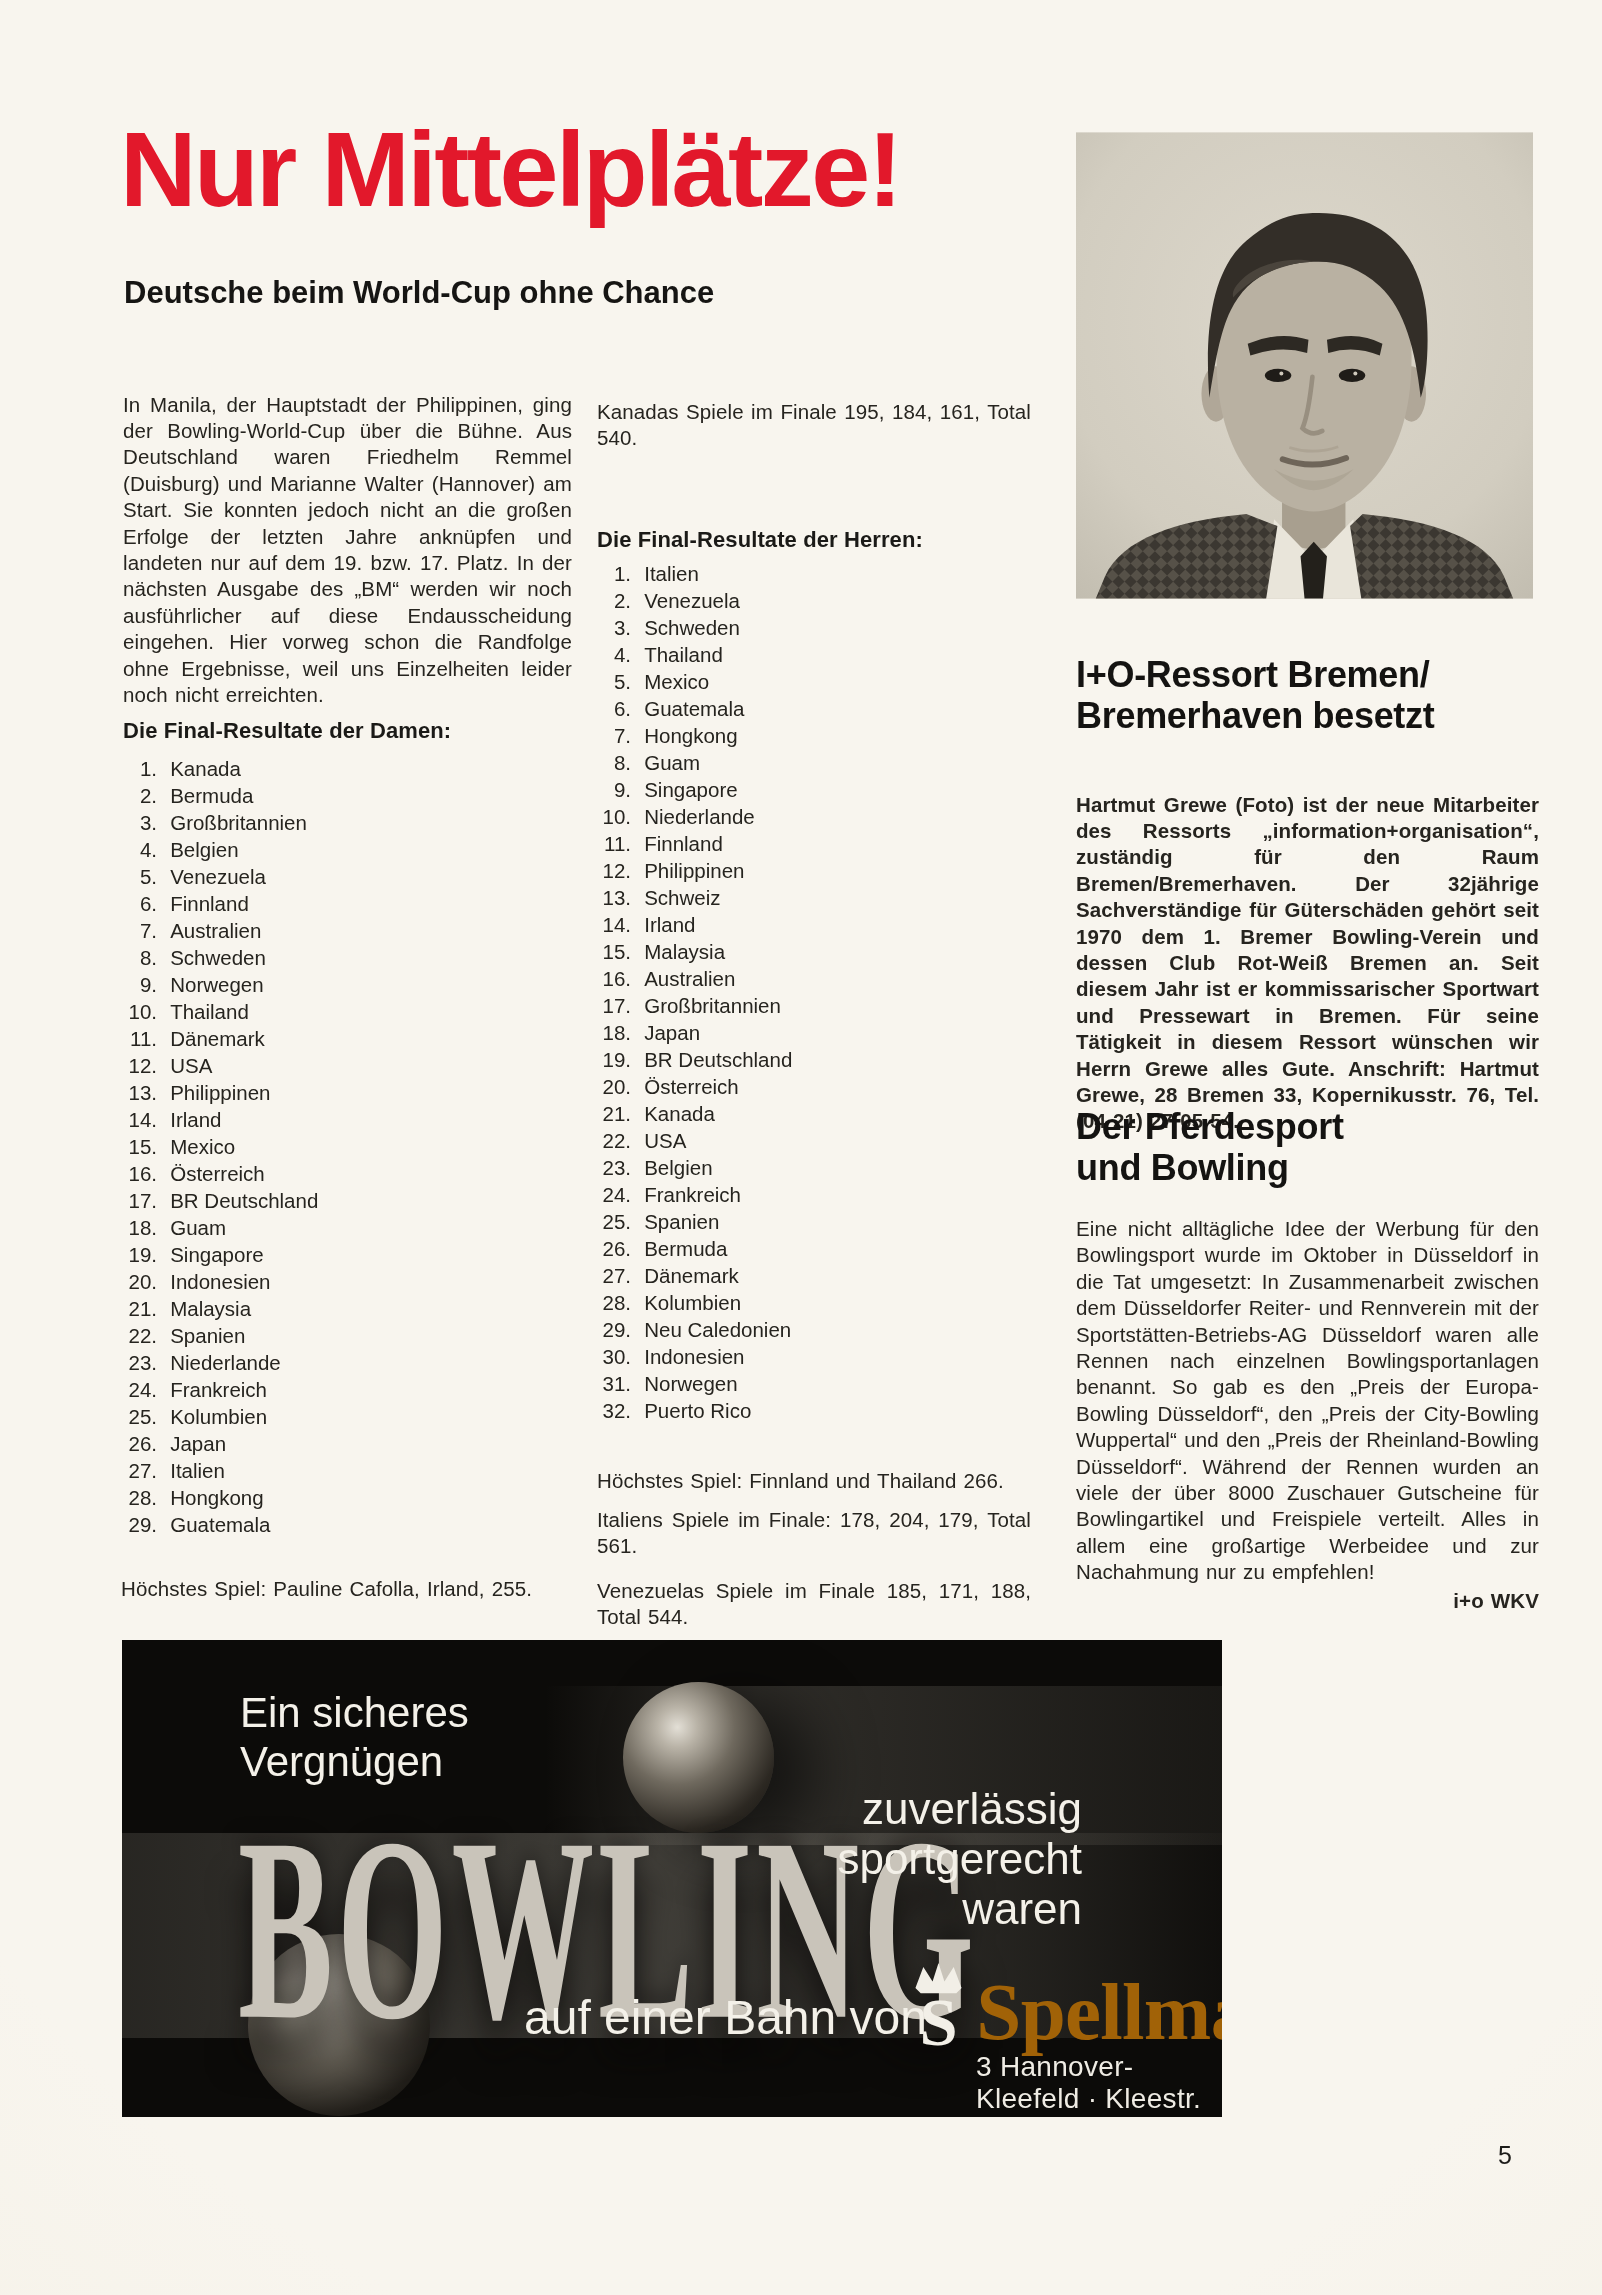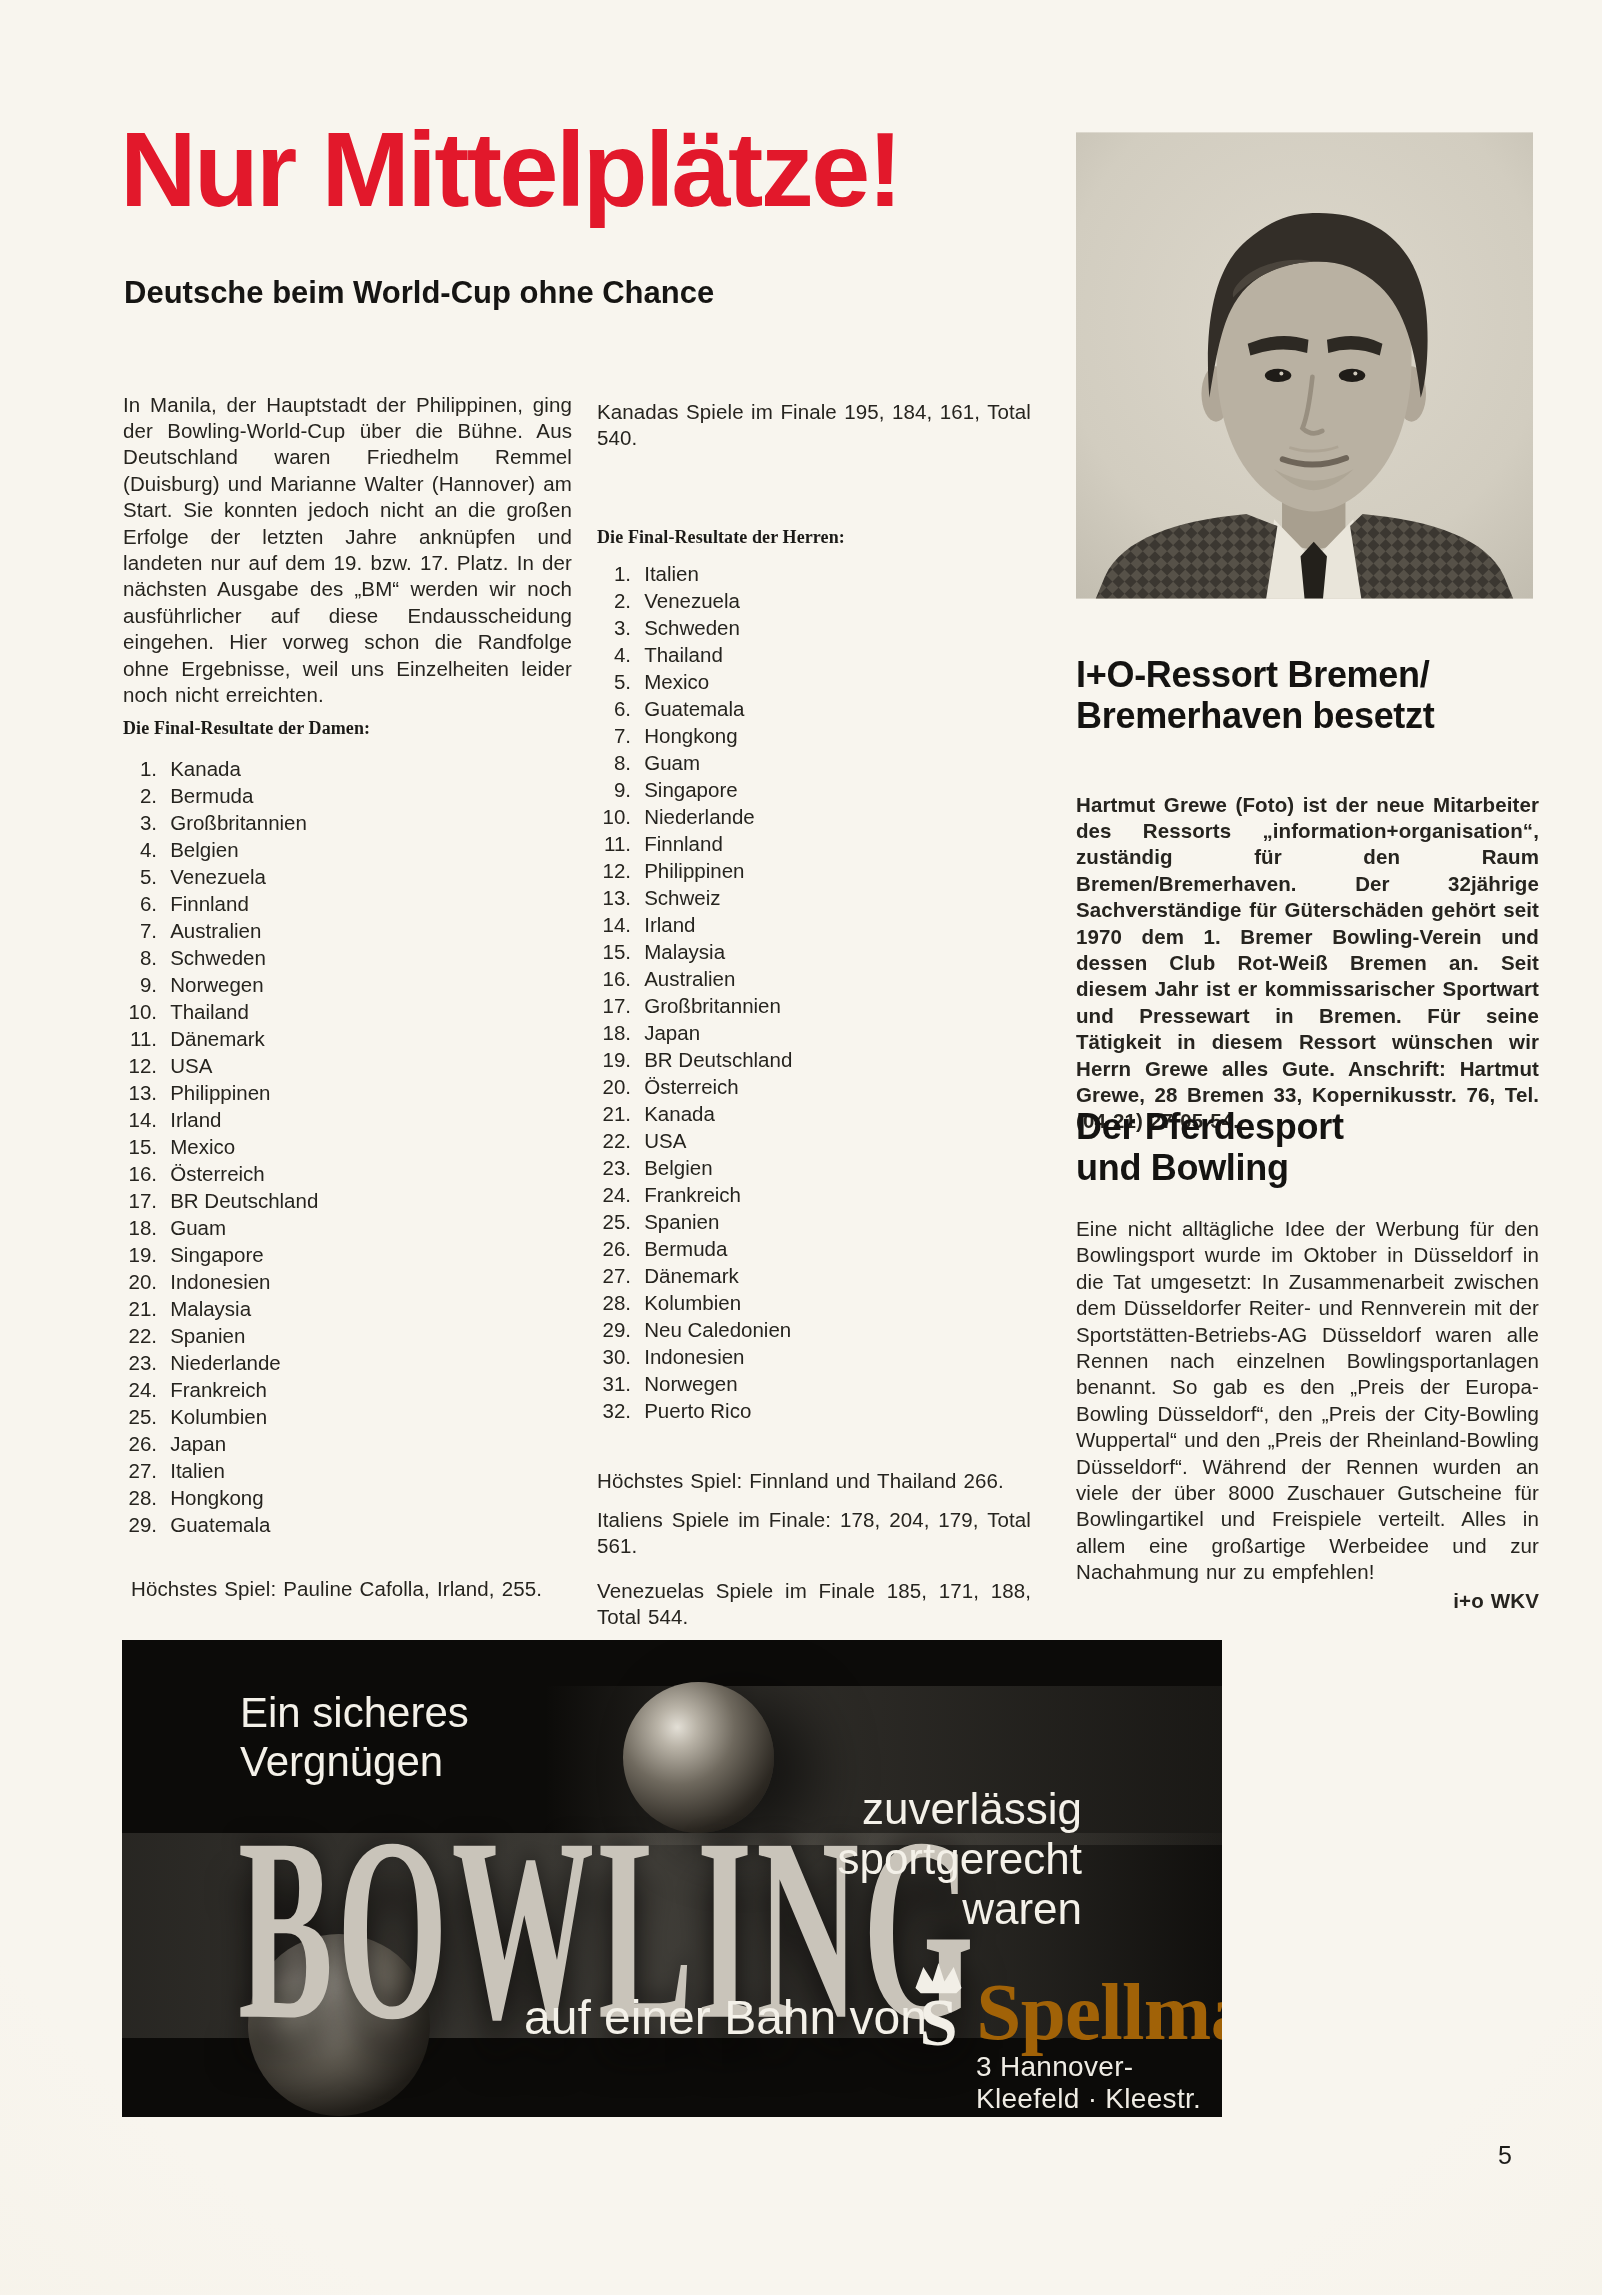--- a/index.html
+++ b/index.html
@@ -20,32 +20,32 @@
   }
   
   .photo { position:absolute; left:1076px; top:132px; width:457px; height:467px; }
   .photo svg { display:block; }
   
   .body-text {
     position:absolute; font-size:20.5px; line-height:26.4px; text-align:justify;
     text-align-last:left; word-spacing:1.3px; letter-spacing:0.1px; color:#26241f;
   }
   .col-heading {
-    position:absolute; font-size:18px; font-weight:700; color:#1b1a17; letter-spacing:0.1px;font-family:Liberation Serif, serif;
+    position:absolute; font-size:22px; font-weight:700; color:#1b1a17; letter-spacing:0.1px;
   }
   #intro { left:123px; top:371px; width:449px; }
   #damen-heading { left:123px; top:718px; }
   #herren-heading { left:597px; top:527px; }
   .result-list { position:absolute; font-size:20.5px; color:#26241f; }
   #damen-list { left:123px; top:757px; width:449px; }
   #herren-list { left:597px; top:562px; width:430px; }
   .result-row { display:flex; align-items:baseline; height:27px; }
   .result-row .num { flex:none; width:34px; text-align:right; }
   .result-row .country { margin-left:13.2px; white-space:nowrap; }
-  #damen-note { left:131px; top:1555px; width:457px; }
+  #damen-note { left:121px; top:1555px; width:457px; }
   #detail-canada { left:597px; top:352px; width:434px;margin-top:47px; }
   #detail-bermuda { left:597px; top:440px; width:434px; }
   #herren-note-1 { left:597px; top:1447px; width:434px; }
   #herren-note-2 { left:597px; top:1486px; width:434px; }
   #herren-note-3 { left:597px; top:1557px; width:434px; }
   
   .article-title {
     position:absolute; left:1076px; margin:0;
     font-size:36px; line-height:41px; font-weight:700; color:#141311; letter-spacing:-0.3px;
   }

